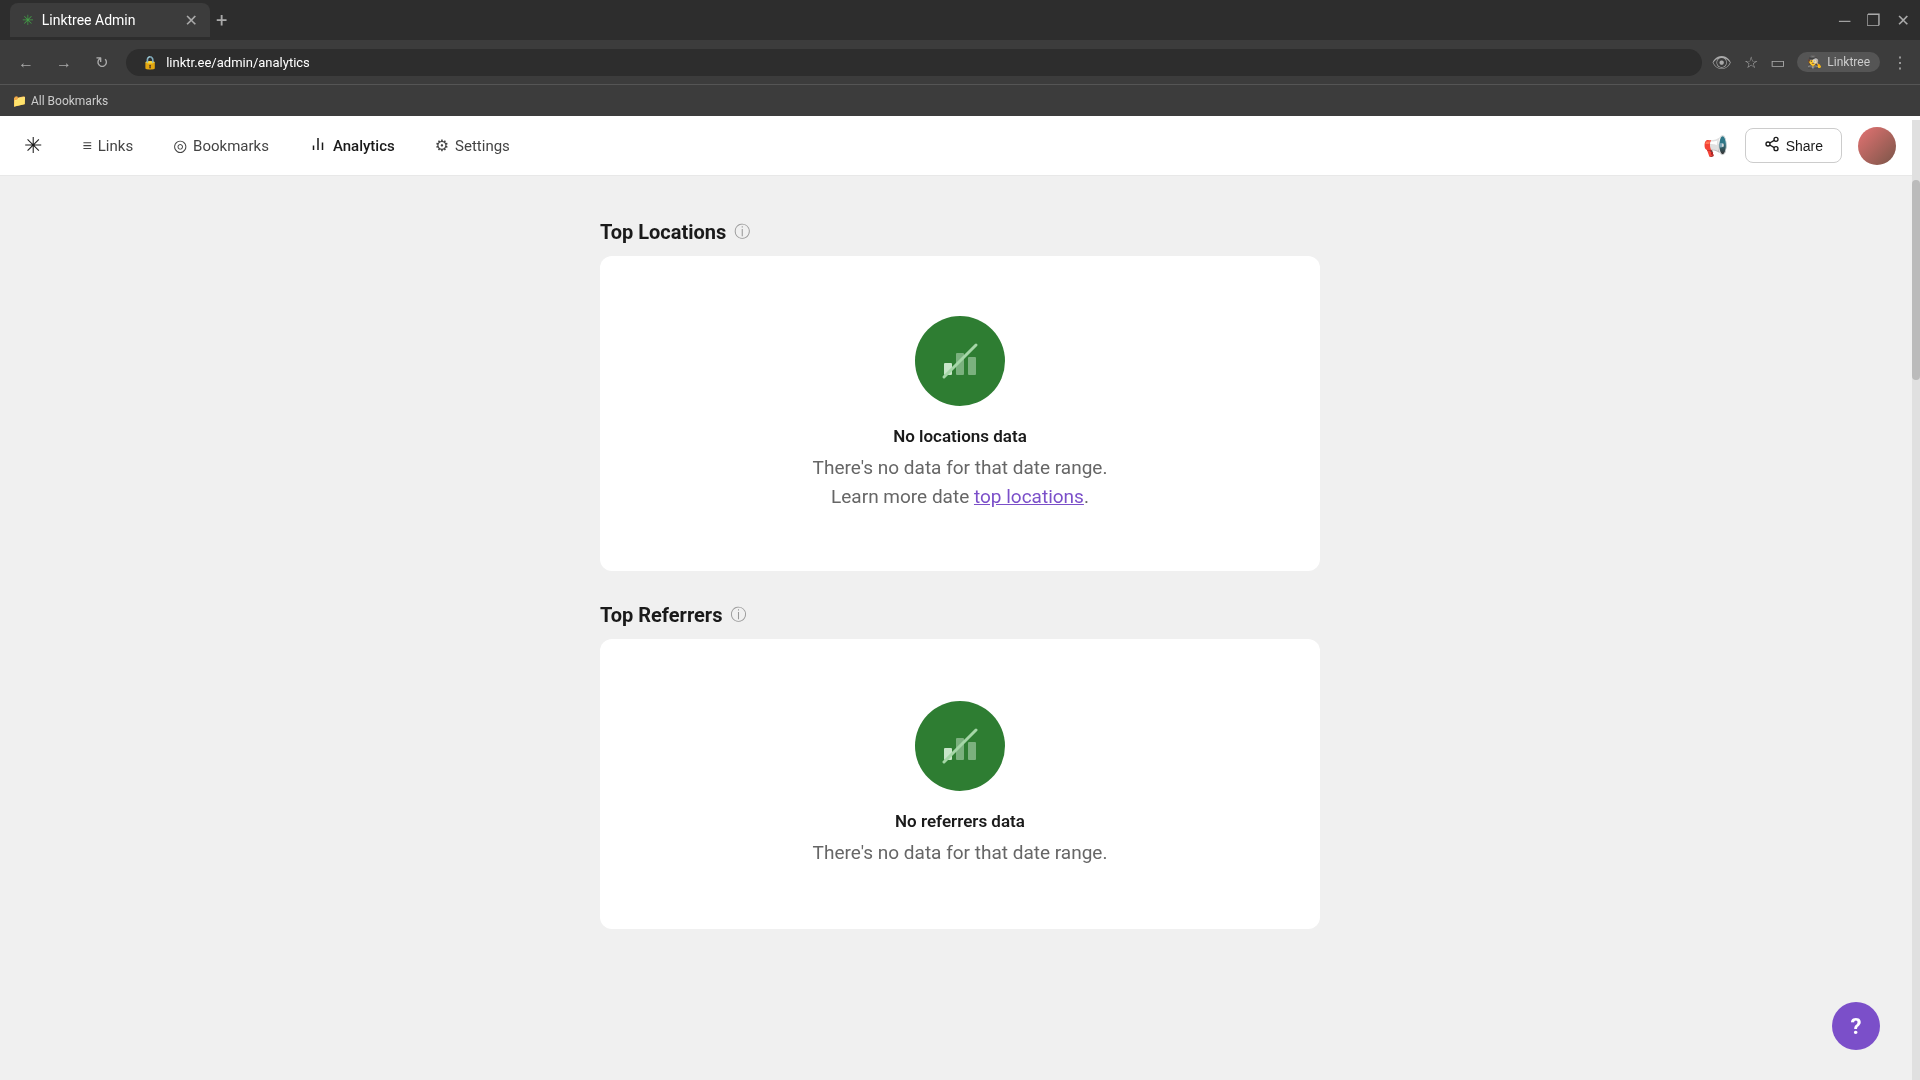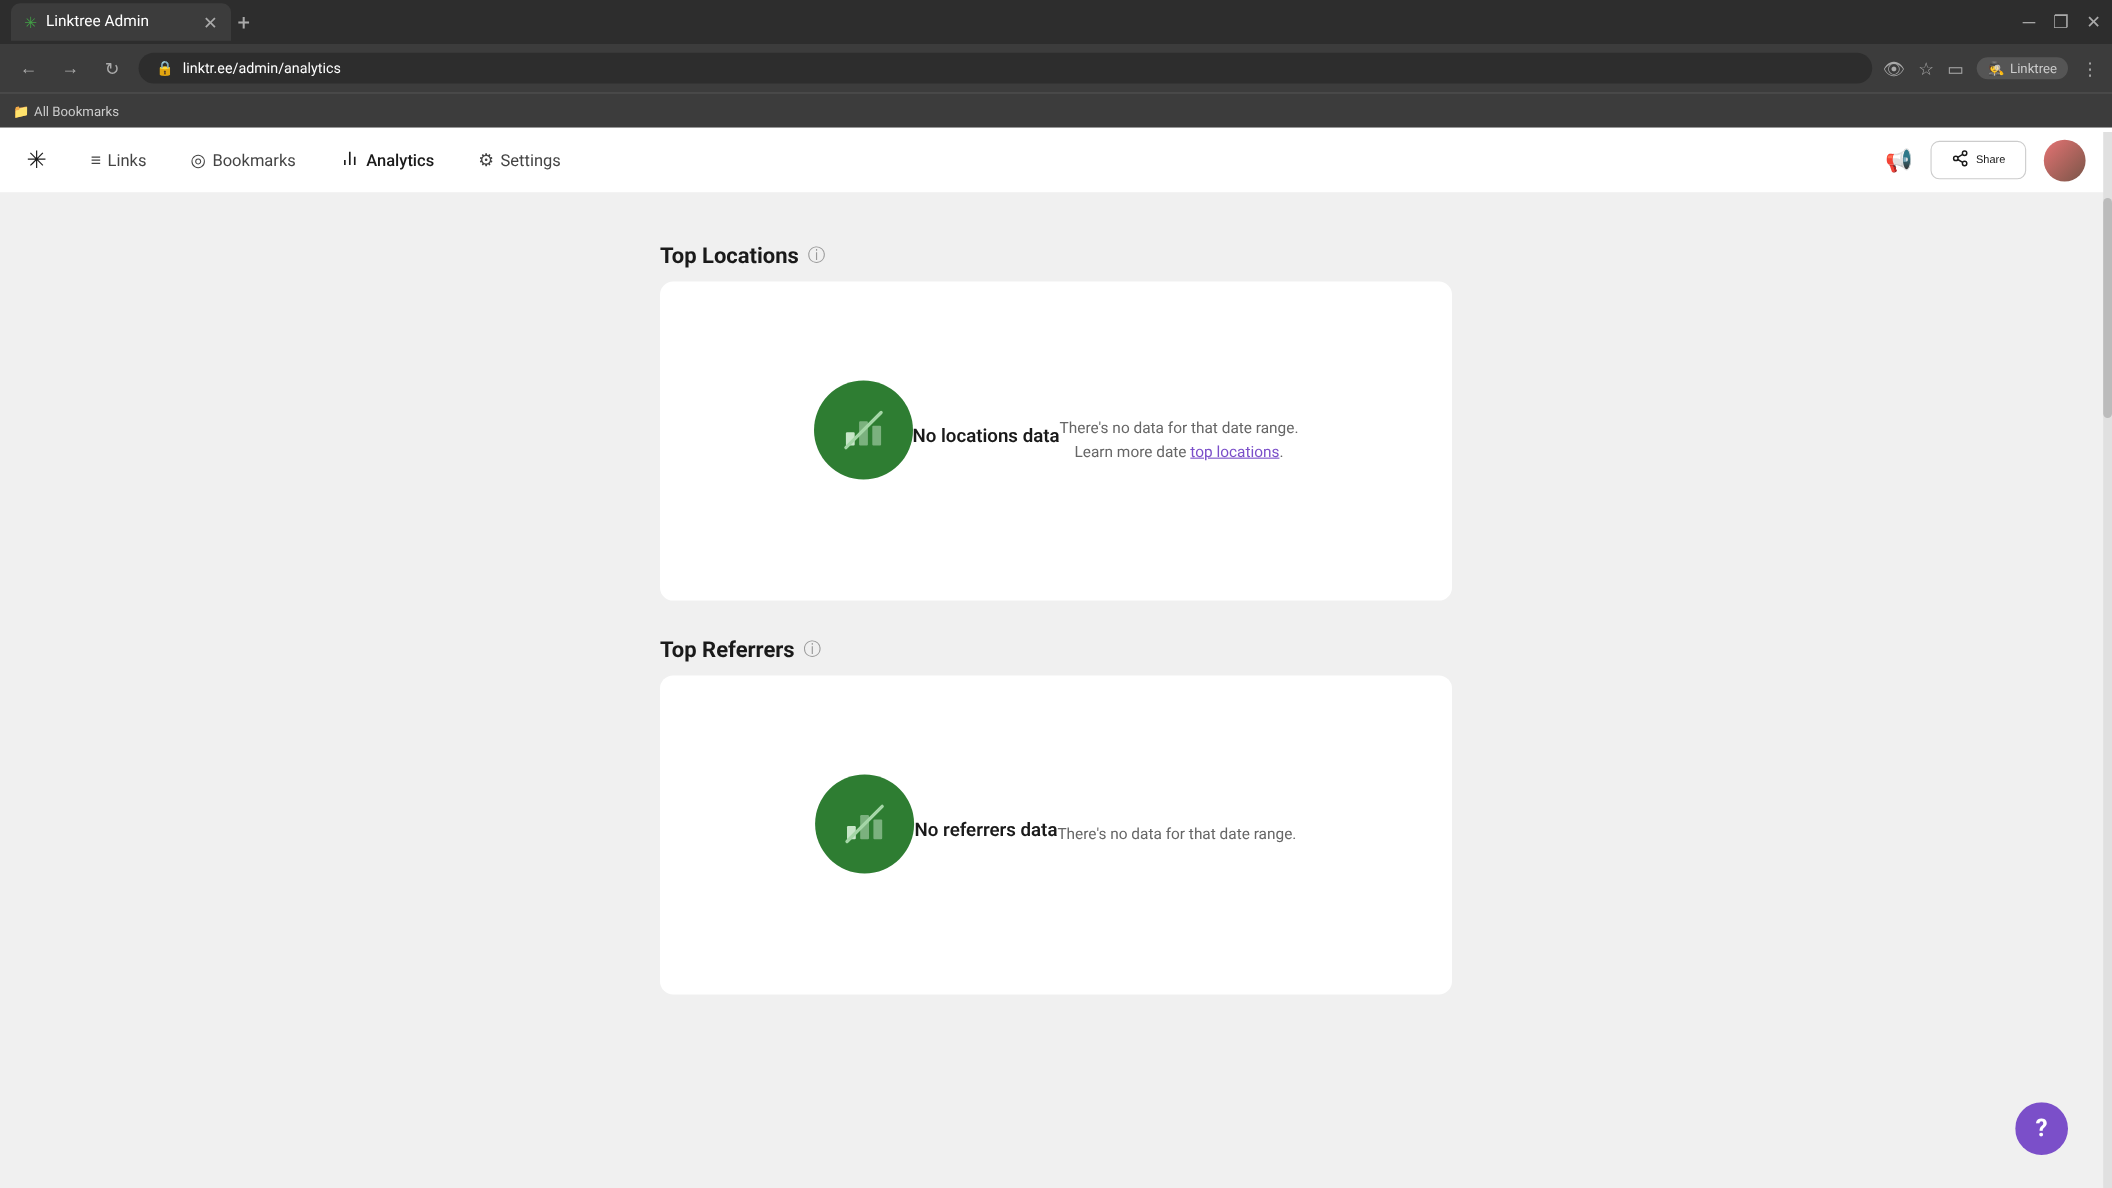--- a/index.html
+++ b/index.html
@@ -184,21 +184,21 @@
       gap: 16px;
     }
 
     .share-btn {
       display: flex;
       align-items: center;
       gap: 6px;
       border: 1.5px solid #ccc;
       border-radius: 8px;
       padding: 7px 18px;
-      font-size: 10px;
+      font-size: 14px;
       font-weight: 500;
       cursor: pointer;
       background: #fff;
       color: #1a1a1a;
     }
 
     .avatar {
       width: 38px;
       height: 38px;
       border-radius: 50%;
@@ -230,21 +230,21 @@
       color: #999;
       font-size: 16px;
       cursor: pointer;
     }
 
     .section-card {
       background: #fff;
       border-radius: 12px;
       padding: 60px 20px;
       display: flex;
-      flex-direction: row;
+      flex-direction: column;
       align-items: center;
       justify-content: center;
       margin-bottom: 32px;
       min-height: 290px;
     }
 
     .empty-icon-circle {
       width: 90px;
       height: 90px;
       background: #2e7d32;
@@ -261,21 +261,21 @@
     }
 
     .no-data-title {
       font-size: 17px;
       font-weight: 600;
       color: #1a1a1a;
       margin-bottom: 8px;
     }
 
     .no-data-desc {
-      font-size: 14px;
+      font-size: 19px;
       color: #666;
       text-align: center;
       line-height: 1.5;
     }
 
     .no-data-link {
       color: #7b4fc9;
       text-decoration: underline;
     }
 

